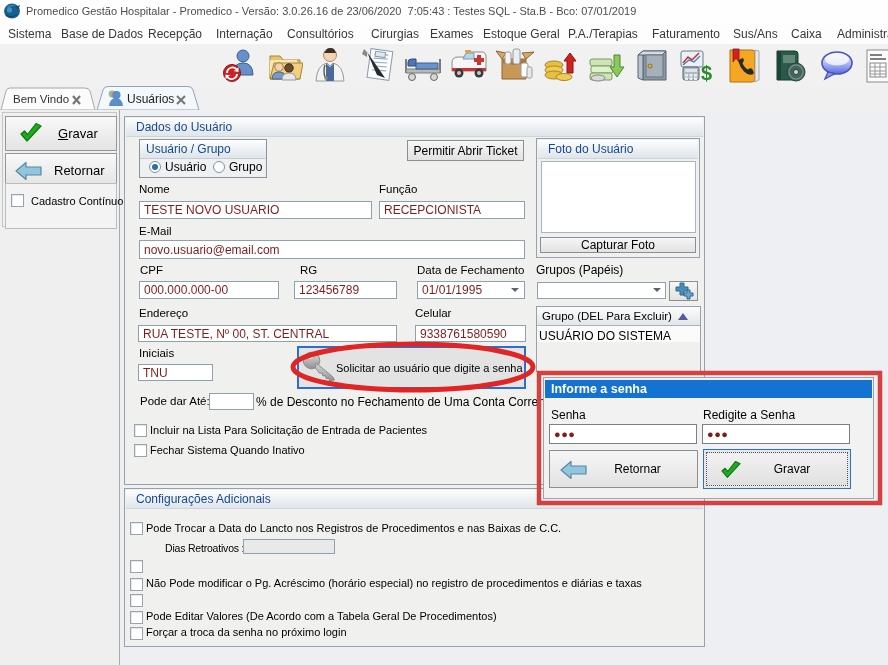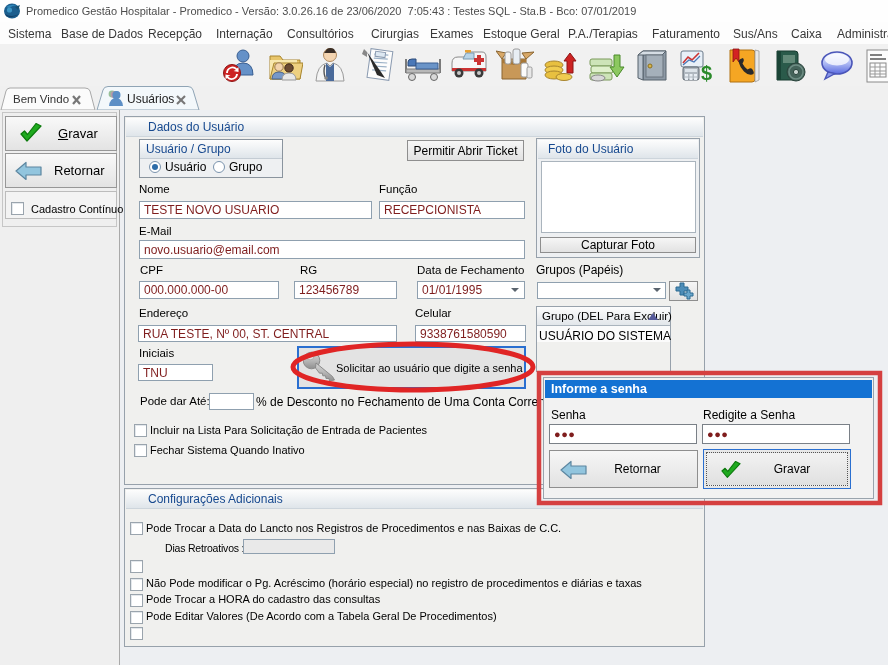--- a/index.html
+++ b/index.html
@@ -14,21 +14,21 @@
 .ticon{position:absolute;top:3px}
 .tabstrip{position:absolute;left:0;top:86px;width:888px;height:24px;background:#f0f0f0}
 .content{position:absolute;left:0;top:110px;width:888px;height:555px;background:#edeff2}
 
 .sidebar{position:absolute;left:0;top:110px;width:120px;height:555px;background:#efefef;border-right:1px solid #a9a9a9;box-sizing:border-box}
 .sbtn{position:absolute;left:5px;width:112px;height:35px;background:linear-gradient(#f9f9f9,#e3e3e3);border:1px solid #979797;box-sizing:border-box;display:flex;align-items:center;font-size:13px;color:#000}
 .sbox{position:absolute;left:5px;width:112px;background:#f3f3f3;border:1px solid #bcbcbc;box-sizing:border-box}
 
 .grp{position:absolute;background:#f0f0ee;border:1px solid #97a1ab;box-sizing:border-box}
 .grp-title{position:absolute;left:1px;top:1px;right:1px;height:18px;background:linear-gradient(#fdfdfd,#dfe5ea);
-  border-bottom:1px solid #cdd5dc;color:#17498f;font-size:12px;line-height:18px;padding-left:22px}
+  border-bottom:1px solid #cdd5dc;color:#17498f;font-size:12px;line-height:18px;padding-left:10px}
 .lbl{position:absolute;font-size:11.5px;color:#000;white-space:nowrap}
 .inp{position:absolute;background:#fff;border:1px solid #8fa0af;box-sizing:border-box;font-size:12px;color:#7f1d1d;
   display:flex;align-items:center;padding-left:4px;white-space:nowrap;overflow:hidden}
 .btn{position:absolute;background:linear-gradient(#f6f6f6,#e2e2e2);border:1px solid #8e8e8e;box-sizing:border-box;
   display:flex;align-items:center;justify-content:center;font-size:12px;color:#000}
 .cb{position:absolute;width:13px;height:13px;background:#fff;border:1px solid #9aa4ad;box-sizing:border-box;box-shadow:inset 1px 1px 0 #e4e8ec}
 .combo-arrow{position:absolute;width:0;height:0;border-left:4px solid transparent;border-right:4px solid transparent;border-top:4px solid #5a646e}
 .radio{position:absolute;width:12px;height:12px;border-radius:50%;background:#fff;border:1px solid #7a93ad;box-sizing:border-box}
 .radio.sel::after{content:"";position:absolute;left:2px;top:2px;width:6px;height:6px;border-radius:50%;background:#2d6ca8}
 </style>
@@ -224,29 +224,29 @@
       <path d="M3 11 L9 18 L23 3 L18 0.5 L9.5 11.5 L6.5 8 Z" fill="#1faa1f" stroke="#0c7a0c" stroke-width="1.2" stroke-linejoin="round"></path>
     </svg>
     <span style="margin-left:14px"><u>G</u>ravar</span>
   </div>
   <div class="sbtn" style="top:153px">
     <svg width="28" height="20" viewBox="0 0 28 20" style="margin-left:9px">
       <path d="M1 10 L11 1.5 L11 6 L26 6 L26 14 L11 14 L11 18.5 Z" fill="#92c5de" stroke="#5c86a0" stroke-width="1.2" stroke-linejoin="round"></path>
     </svg>
     <span style="margin-left:11px">Retornar</span>
   </div>
-  <div class="sbox" style="top:191px;height:28px">
+  <div class="sbox" style="top:183px;height:46px">
     <div class="cb" style="left:5px;top:10px"></div>
     <span class="lbl" style="left:25px;top:11px;font-size:11px">Cadastro Contínuo</span>
   </div>
   <div class="grp" style="left:124px;top:116px;width:581px;height:369px">
     <div class="grp-title">Dados do Usuário</div>
   </div>
 
-  <div class="abs" style="left:139px;top:139px;width:144px;height:39px;border:1px solid #8a949e;background:#eef0f2;box-sizing:border-box">
+  <div class="abs" style="left:139px;top:139px;width:128px;height:39px;border:1px solid #8a949e;background:#eef0f2;box-sizing:border-box">
     <div style="position:absolute;left:0;top:0;right:0;height:18px;background:linear-gradient(#fdfdfd,#dfe5ea);border-bottom:1px solid #c4ccd4;color:#17498f;font-size:12px;line-height:18px;padding-left:6px">Usuário / Grupo</div>
   </div>
   <div class="radio sel" style="left:149px;top:161px"></div>
   <span class="lbl" style="left:165px;top:160px;font-size:12px">Usuário</span>
   <div class="radio" style="left:213px;top:161px"></div>
   <span class="lbl" style="left:229px;top:160px;font-size:12px">Grupo</span>
   <div class="btn" style="left:407px;top:140px;width:117px;height:21px">Permitir Abrir Ticket</div>
   <span class="lbl" style="left:139px;top:183px">Nome</span>
   <div class="inp" style="left:139px;top:201px;width:233px;height:18px">TESTE NOVO USUARIO</div>
   <span class="lbl" style="left:379px;top:183px">Função</span>
@@ -297,43 +297,43 @@
   <span class="lbl" style="left:536px;top:263px;font-size:12px">Grupos (Papéis)</span>
   <div class="inp" style="left:537px;top:282px;width:129px;height:17px"></div>
   <div class="combo-arrow" style="left:653px;top:288px"></div>
   <div class="btn" style="left:669px;top:281px;width:29px;height:20px">
     <svg width="24" height="20" viewBox="0 0 24 20">
       <path d="M8 2 L12 2 L12 6 L16 6 L16 10 L12 10 L12 14 L8 14 L8 10 L4 10 L4 6 L8 6 Z" fill="#4d8db8" stroke="#2d6a92" stroke-width="1"></path>
       <path d="M15 9 L18 9 L18 12 L21 12 L21 15 L18 15 L18 18 L15 18 L15 15 L12 15 L12 12 L15 12 Z" fill="#6aa7cc" stroke="#2d6a92" stroke-width="1"></path>
     </svg>
   </div>
 
-  <div class="abs" style="left:536px;top:306px;width:135px;height:66px;background:#f0f0ee;border:1px solid #97a1ab;box-sizing:border-box">
+  <div class="abs" style="left:536px;top:306px;width:165px;height:66px;background:#f0f0ee;border:1px solid #97a1ab;box-sizing:border-box">
     <div style="position:absolute;left:0;top:0;right:0;height:18px;background:linear-gradient(#fcfcfc,#e2e6ea);border-bottom:1px solid #aab4bd">
       <span class="lbl" style="left:5px;top:3px;font-size:11.5px">Grupo (DEL Para Excluir)</span>
       <div style="position:absolute;right:12px;top:6px;width:0;height:0;border-left:5.5px solid transparent;border-right:5.5px solid transparent;border-bottom:7px solid #555a9a"></div>
     </div>
     <div style="position:absolute;left:0;top:19px;right:0;height:16px;background:#fbfbfb"></div>
     <span class="lbl" style="left:2px;top:22px;font-size:12px">USUÁRIO DO SISTEMA</span>
   </div>
   <div class="grp" style="left:124px;top:488px;width:581px;height:159px">
     <div class="grp-title">Configurações Adicionais</div>
   </div>
   <div class="cb" style="left:130px;top:522px"></div>
   <span class="lbl" style="left:146px;top:522px;font-size:11px">Pode Trocar a Data do Lancto nos Registros de Procedimentos e nas Baixas de C.C.</span>
   <span class="lbl" style="left:165px;top:542px;font-size:10.5px;letter-spacing:-0.2px">Dias Retroativos :</span>
   <div class="inp" style="left:243px;top:539px;width:92px;height:15px;background:#e9e9e9"></div>
   <div class="cb" style="left:130px;top:560px"></div>
   <div class="cb" style="left:130px;top:578px"></div>
   <span class="lbl" style="left:146px;top:577px;font-size:11px">Não Pode modificar o Pg. Acréscimo (horário especial) no registro de procedimentos e diárias e taxas</span>
   <div class="cb" style="left:130px;top:594px"></div>
-  <span class="lbl" style="left:146px;top:593px;font-size:11px">Pode Trocar a HORA do cadastro das consultas</span>
   <div class="cb" style="left:130px;top:611px"></div>
   <span class="lbl" style="left:146px;top:610px;font-size:11px">Pode Editar Valores (De Acordo com a Tabela Geral De Procedimentos)</span>
   <div class="cb" style="left:130px;top:627px"></div>
+  <span class="lbl" style="left:146px;top:626px;font-size:11px">Forçar a troca da senha no próximo login</span>
   <div class="abs" style="left:543px;top:377px;width:331px;height:122px;background:#f2f2f2;border:1px solid #9aa4ad;box-sizing:border-box">
     <div style="position:absolute;left:1px;top:2px;right:1px;height:18px;background:#1472d3;color:#fff;font-size:12.5px;font-weight:bold;line-height:18px;padding-left:6px">Informe a senha</div>
   </div>
   <span class="lbl" style="left:551px;top:408px;font-size:12px">Senha</span>
   <span class="lbl" style="left:703px;top:408px;font-size:12px">Redigite a Senha</span>
   <div class="inp" style="left:549px;top:424px;width:148px;height:20px;border-color:#7a8087;font-size:11px;font-weight:bold;letter-spacing:0.5px">●●●</div>
   <div class="inp" style="left:702px;top:424px;width:148px;height:20px;border-color:#7a8087;font-size:11px;font-weight:bold;letter-spacing:0.5px">●●●</div>
   <div class="btn" style="left:549px;top:450px;width:149px;height:38px">
     <svg width="28" height="20" viewBox="0 0 28 20" style="position:absolute;left:10px;top:9px">
       <path d="M1 10 L11 1.5 L11 6 L26 6 L26 14 L11 14 L11 18.5 Z" fill="#92c5de" stroke="#5c86a0" stroke-width="1.2" stroke-linejoin="round"></path>

